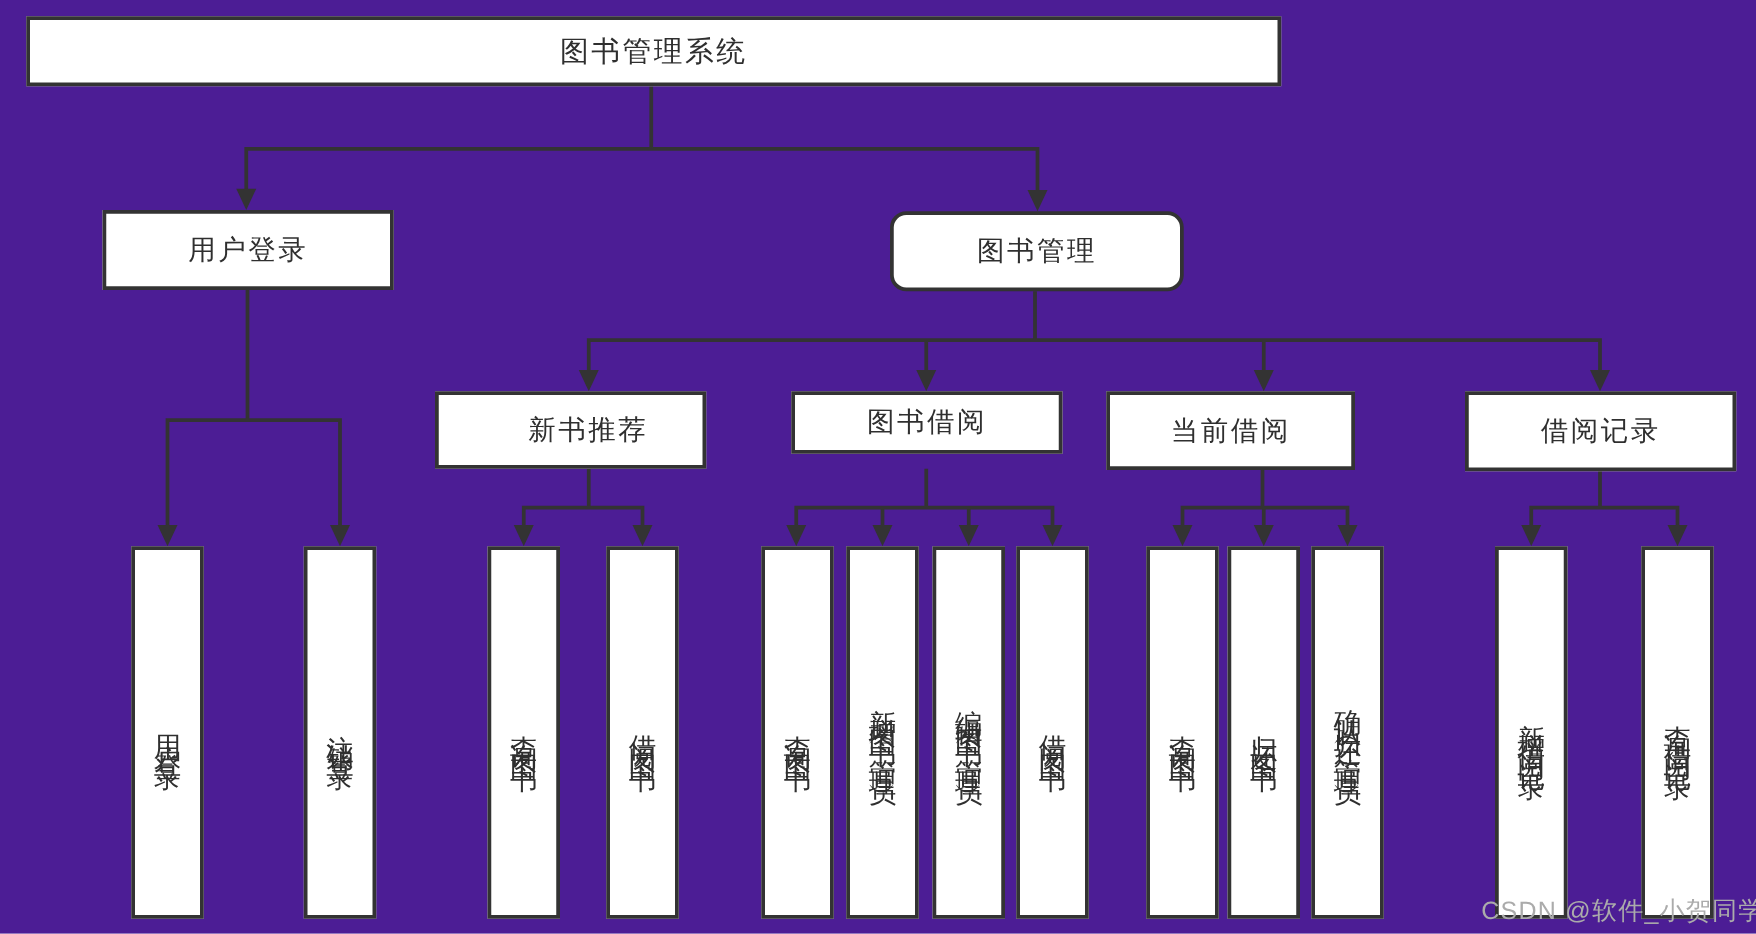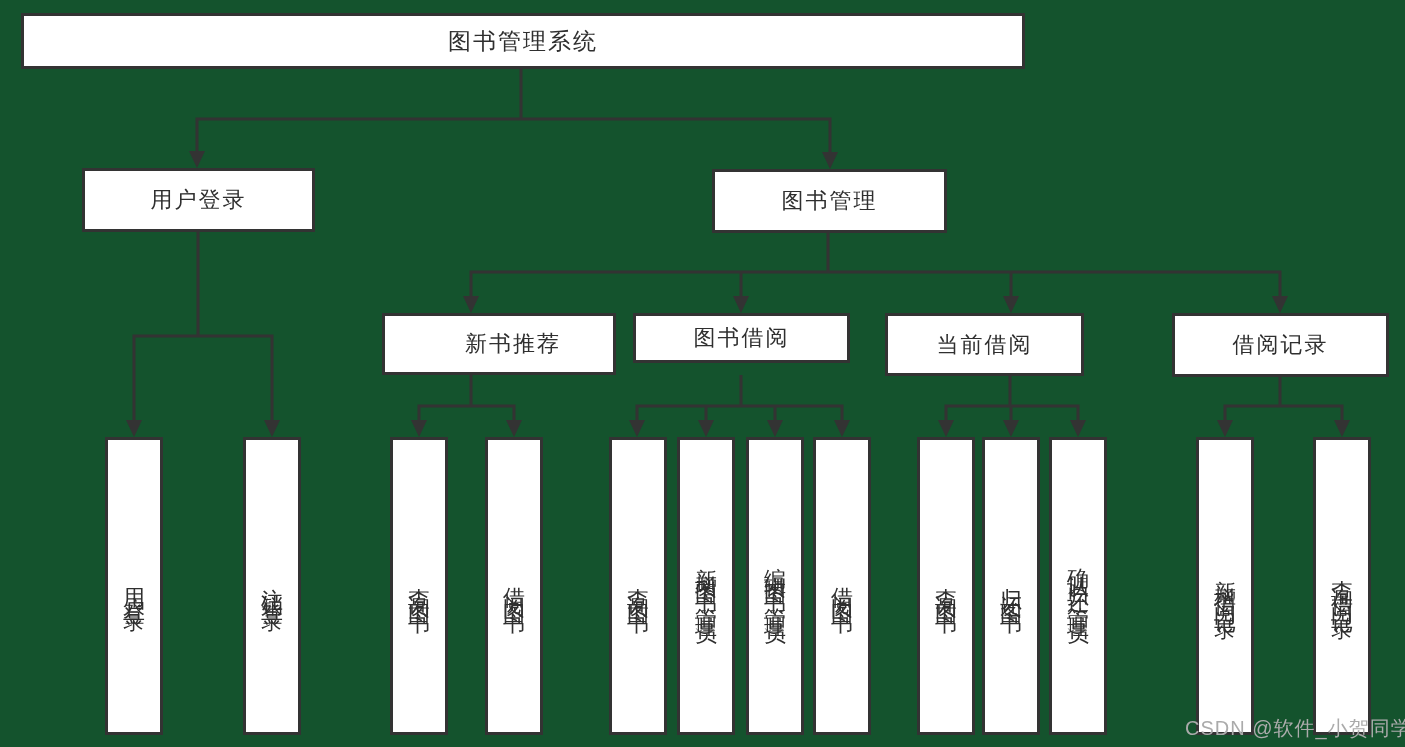--- a/index.html
+++ b/index.html
@@ -1,20 +1,20 @@
 <!DOCTYPE html>
 <html><head>
 <meta charset="utf-8">
 <style>
   html, body { margin: 0; padding: 0; background: #ffffff; }
   #canvas {
     position: relative;
     width: 1405px;
     height: 747px;
-    background: #14532d;
+    background: #4c1d95;
     font-family: "Liberation Sans", sans-serif;
     overflow: hidden;
   }
   #connectors {
     position: absolute;
     left: 0; top: 0;
     width: 1405px; height: 747px;
     pointer-events: none;
   }
   .node {
@@ -116,23 +116,23 @@
     <g stroke="#333333" stroke-width="3" fill="none">
       <path d="M1280 375 V406 M1223.5 406 H1343.5 M1225 406 V422 M1342 406 V422"></path>
       <polygon points="1217,420 1233,420 1225,437" fill="#333333" stroke="none"></polygon>
       <polygon points="1334,420 1350,420 1342,437" fill="#333333" stroke="none"></polygon>
     </g>
   </svg>
 
   <div class="node root" style="left:21px; top:13px; width:1004px; height:56px;">图书管理系统</div>
 
   <div class="node" style="left:82px; top:168px; width:233px; height:64px;">用户登录</div>
-  <div class="node" style="left:712px; top:169px; width:235px; height:64px;">图书管理</div>
+  <div class="node" style="left:712px; top:169px; width:235px; height:64px;border-radius:13px;">图书管理</div>
 
-  <div class="node" style="left:382px; top:313px; width:234px; height:62px;padding-left:28px;">新书推荐</div>
+  <div class="node" style="left:348px; top:313px; width:217px; height:62px;padding-left:28px;">新书推荐</div>
   <div class="node" style="left:633px; top:313px; width:217px; height:50px;">图书借阅</div>
   <div class="node" style="left:885px; top:313px; width:199px; height:63px;">当前借阅</div>
   <div class="node" style="left:1172px; top:313px; width:217px; height:64px;">借阅记录</div>
 
   <div class="leaf" style="left:105px;">
     <span>用户登录</span>
   </div>
   <div class="leaf" style="left:243px;">
     <span>注销登录</span>
   </div>

